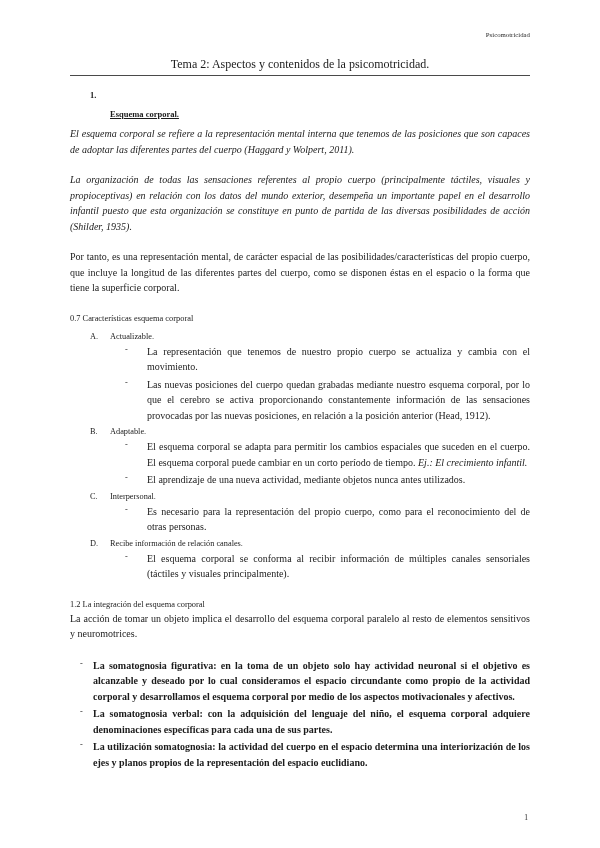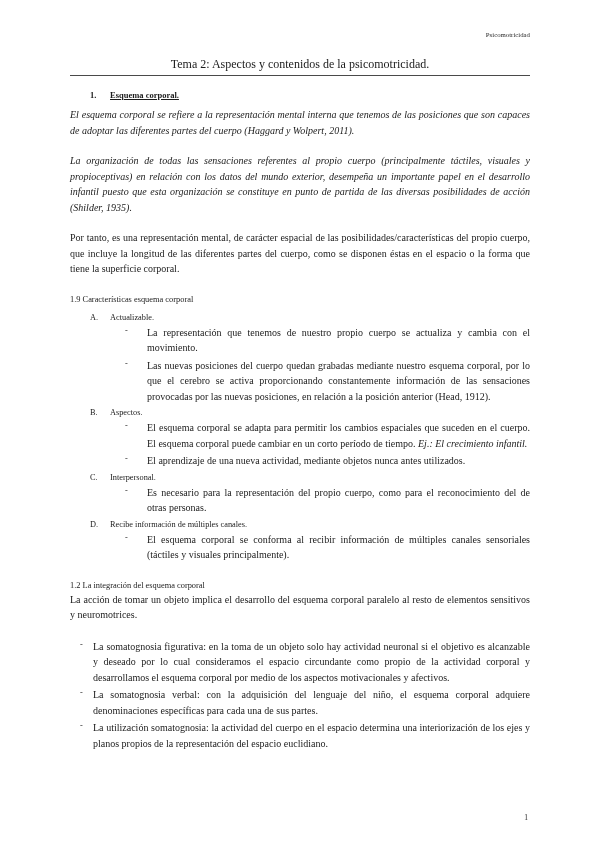--- a/index.html
+++ b/index.html
@@ -32,21 +32,21 @@
     padding-bottom: 3px;
   }
   .title { font-size: 12px; }
   .h1-row {
     display: flex;
     margin: 14px 0 7px 20px;
     font-weight: bold;
     font-size: 8.5px;
   }
   .h1-num { width: 20px; flex-shrink: 0; }
-  .h1-text { text-decoration: underline; }
+  .h1-text { text-decoration: underline; margin-top: 19px; }
   p.quote {
     font-style: italic;
     font-size: 10px;
     line-height: 1.55;
     text-align: justify;
     margin-bottom: 15px;
   }
   p.body, .sub-text, .stage-text, p.closing {
     font-size: 10px;
     line-height: 1.55;
@@ -68,21 +68,21 @@
     display: flex;
     margin: 0 0 2px 55px;
   }
   .dash { width: 22px; flex-shrink: 0; font-size: 8.3px; line-height: 1.55; }
   .sub-text { flex: 1; }
   .stage-bullet {
     display: flex;
     margin: 0 0 2px 10px;
   }
   .stage-bullet .dash { width: 13px; }
-  .stage-text { flex: 1; }
+  .stage-text { flex: 1; font-weight: bold; }
   p.closing {
     margin: 17px 0 0 48px;
   }
   .section-1-2 p.body { margin-bottom: 0; }
   .gap-md { height: 16px; }
   .em { font-style: italic; }
   .page-number {
     position: absolute;
     bottom: 26px;
     right: 72px;
@@ -102,38 +102,38 @@
 
   <div class="h1-row">
     <span class="h1-num">1.</span>
     <span class="h1-text">Esquema corporal.</span>
   </div>
 
   <p class="quote">El esquema corporal se refiere a la representación mental interna que tenemos de las posiciones que son capaces de adoptar las diferentes partes del cuerpo (Haggard y Wolpert, 2011).</p>
   <p class="quote">La organización de todas las sensaciones referentes al propio cuerpo (principalmente táctiles, visuales y propioceptivas) en relación con los datos del mundo exterior, desempeña un importante papel en el desarrollo infantil puesto que esta organización se constituye en punto de partida de las diversas posibilidades de acción (Shilder, 1935).</p>
   <p class="body">Por tanto, es una representación mental, de carácter espacial de las posibilidades/características del propio cuerpo, que incluye la longitud de las diferentes partes del cuerpo, como se disponen éstas en el espacio o la forma que tiene la superficie corporal.</p>
 
-  <p class="subheading">1.9 Características esquema corporal</p>
+  <p class="subheading">0.7 Características esquema corporal</p>
 
   <div class="letter-row">
     <span class="letter">A.</span>
     <span class="letter-label">Actualizable.</span>
   </div>
   <div class="sub-bullet">
     <span class="dash">-</span>
     <span class="sub-text"><span>La representación que tenemos de nuestro propio cuerpo se actualiza y cambia con el movimiento.</span></span>
   </div>
   <div class="sub-bullet">
     <span class="dash">-</span>
     <span class="sub-text"><span>Las nuevas posiciones del cuerpo quedan grabadas mediante nuestro esquema corporal, por lo que el cerebro se activa proporcionando constantemente información de las sensaciones provocadas por las nuevas posiciones, en relación a la posición anterior (Head, 1912).</span></span>
   </div>
 
   <div class="letter-row">
     <span class="letter">B.</span>
-    <span class="letter-label">Aspectos.</span>
+    <span class="letter-label">Adaptable.</span>
   </div>
   <div class="sub-bullet">
     <span class="dash">-</span>
     <span class="sub-text"><span>El esquema corporal se adapta para permitir los cambios espaciales que suceden en el cuerpo. El esquema corporal puede cambiar en un corto período de tiempo. </span><span class="em">Ej.: El crecimiento infantil.</span></span>
   </div>
   <div class="sub-bullet">
     <span class="dash">-</span>
     <span class="sub-text"><span>El aprendizaje de una nueva actividad, mediante objetos nunca antes utilizados.</span></span>
   </div>
 
@@ -141,21 +141,21 @@
     <span class="letter">C.</span>
     <span class="letter-label">Interpersonal.</span>
   </div>
   <div class="sub-bullet">
     <span class="dash">-</span>
     <span class="sub-text"><span>Es necesario para la representación del propio cuerpo, como para el reconocimiento del de otras personas.</span></span>
   </div>
 
   <div class="letter-row">
     <span class="letter">D.</span>
-    <span class="letter-label">Recibe información de múltiples canales.</span>
+    <span class="letter-label">Recibe información de relación canales.</span>
   </div>
   <div class="sub-bullet">
     <span class="dash">-</span>
     <span class="sub-text"><span>El esquema corporal se conforma al recibir información de múltiples canales sensoriales (táctiles y visuales principalmente).</span></span>
   </div>
 
   <div class="section-1-2">
     <p class="subheading" style="margin-bottom:2px;">1.2 La integración del esquema corporal</p>
     <p class="body">La acción de tomar un objeto implica el desarrollo del esquema corporal paralelo al resto de elementos sensitivos y neuromotrices.</p>
     <div class="gap-md"></div>

